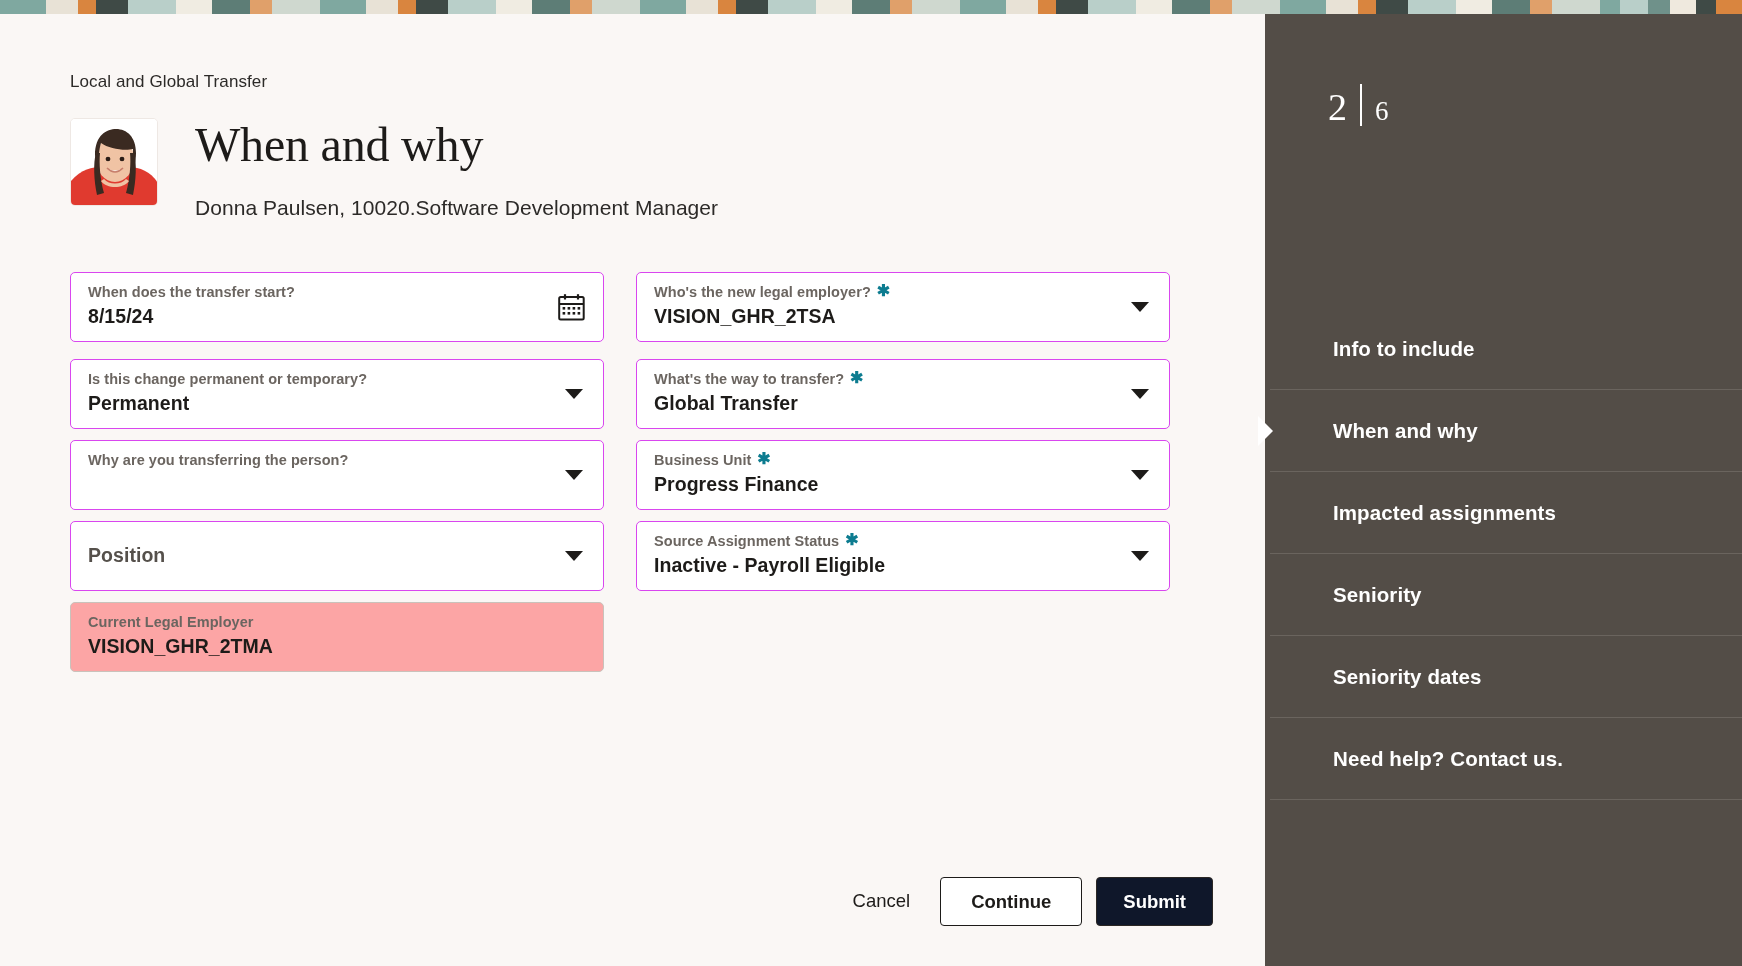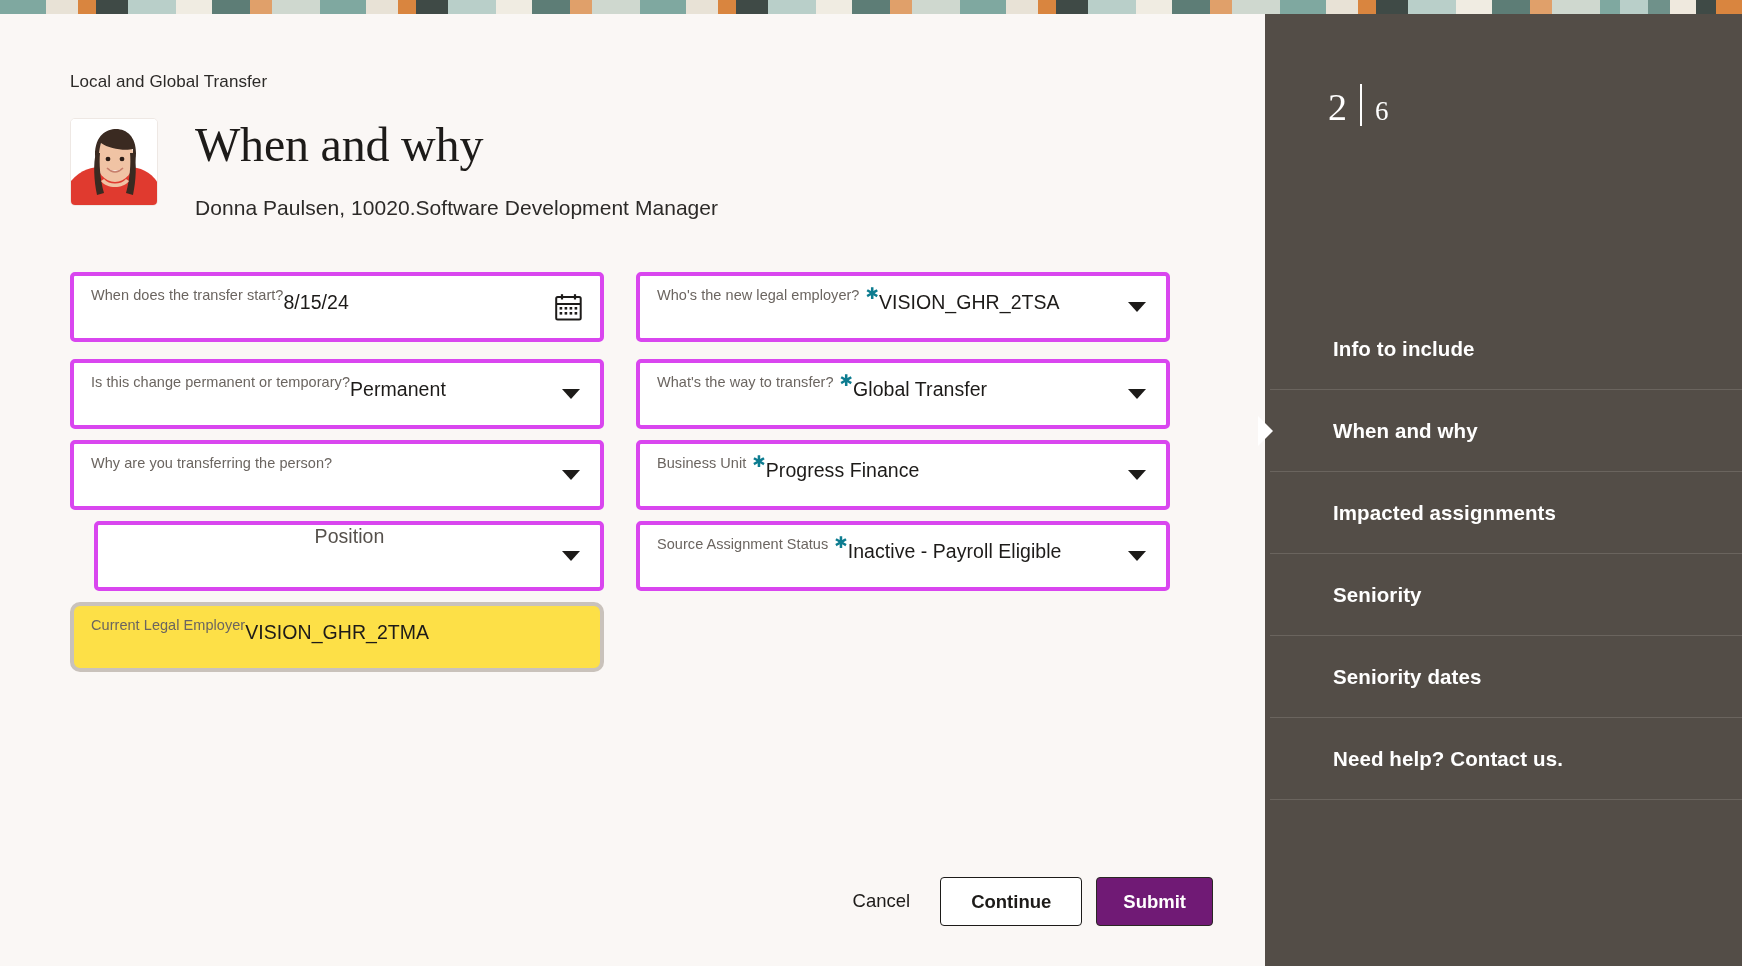--- a/index.html
+++ b/index.html
@@ -118,32 +118,32 @@
     width: 1100px;
   }
 
   .form-row { display: flex; gap: 32px; margin-bottom: 11px; }
   .col { width: 540px; position: relative; }
   .col.spacer { visibility: hidden; }
 
   .field {
     position: relative;
     background: #ffffff;
-    border: 4px solid #d946ef;
+    border: 1px solid #d946ef;
     border-radius: 5px;
     height: 70px;
     padding: 11px 16px 0 17px;
     display: flex;
-    flex-direction: row;
+    flex-direction: column;
     justify-content: flex-start;
+    font-weight: bold;
   }
   .field.readonly {
-    background: #fde047;
+    background: #fca5a5;
     border-color: #c9c2bb;
-    border-radius: 10px;
   }
 
   .field-label {
     font-size: 14.5px;
     color: #6b6560;
     line-height: 1.15;
     white-space: nowrap;
     display: inline-flex;
     align-items: flex-start;
     letter-spacing: 0.05px;
@@ -166,21 +166,20 @@
   .field-value.placeholder {
     color: #55504b;
     margin-top: 0;
     font-size: 19.5px;
   }
 
   
   .field.empty {
     justify-content: center;
     padding-top: 0;
-    margin-left: 24px;
   }
 
   .chev {
     position: absolute;
     right: 20px;
     top: 50%;
     transform: translateY(-50%);
     width: 0; height: 0;
     border-left: 9px solid transparent;
     border-right: 9px solid transparent;
@@ -221,21 +220,21 @@
     border-radius: 4px;
     font-family: "Liberation Sans", sans-serif;
     font-size: 18.5px;
     font-weight: bold;
     color: #1d1b19;
     cursor: pointer;
     padding: 12px 30px;
     line-height: 1.25;
   }
   .btn-filled {
-    background: #701a75;
+    background: #0f172a;
     border: 1px solid #2b2724;
     border-radius: 4px;
     font-family: "Liberation Sans", sans-serif;
     font-size: 18.5px;
     font-weight: bold;
     color: #ffffff;
     cursor: pointer;
     padding: 12px 26px;
     line-height: 1.25;
   }

